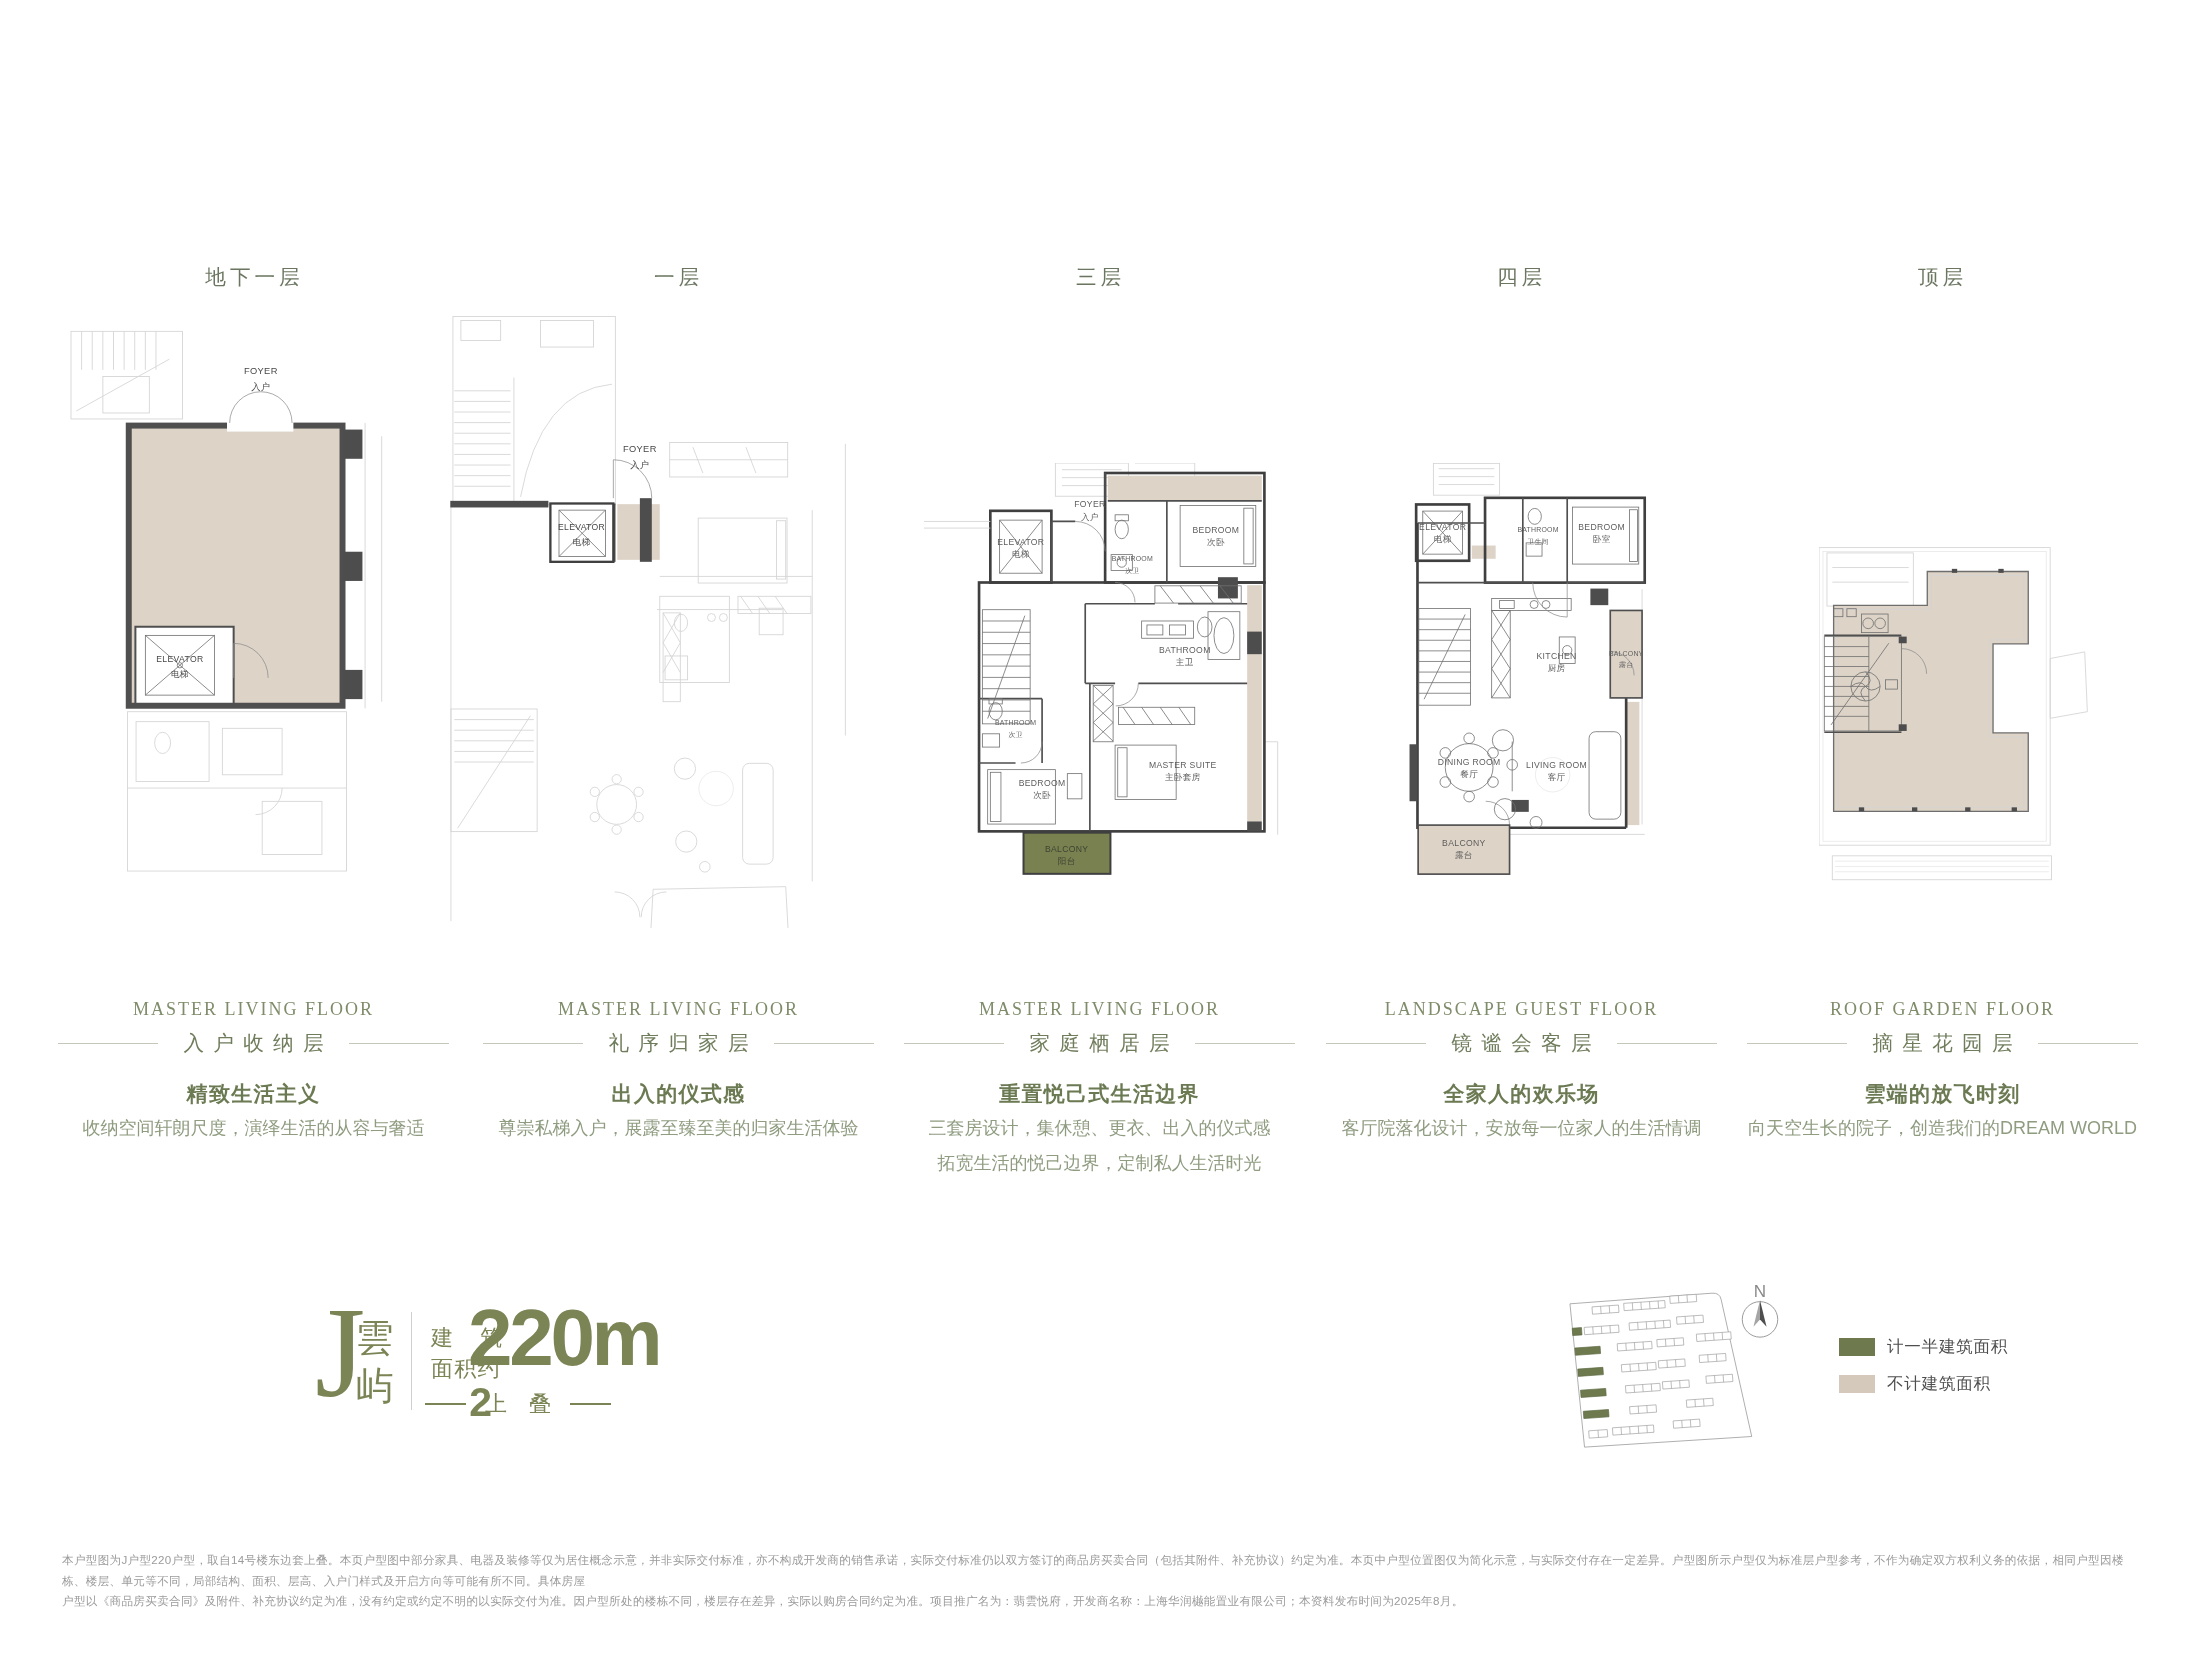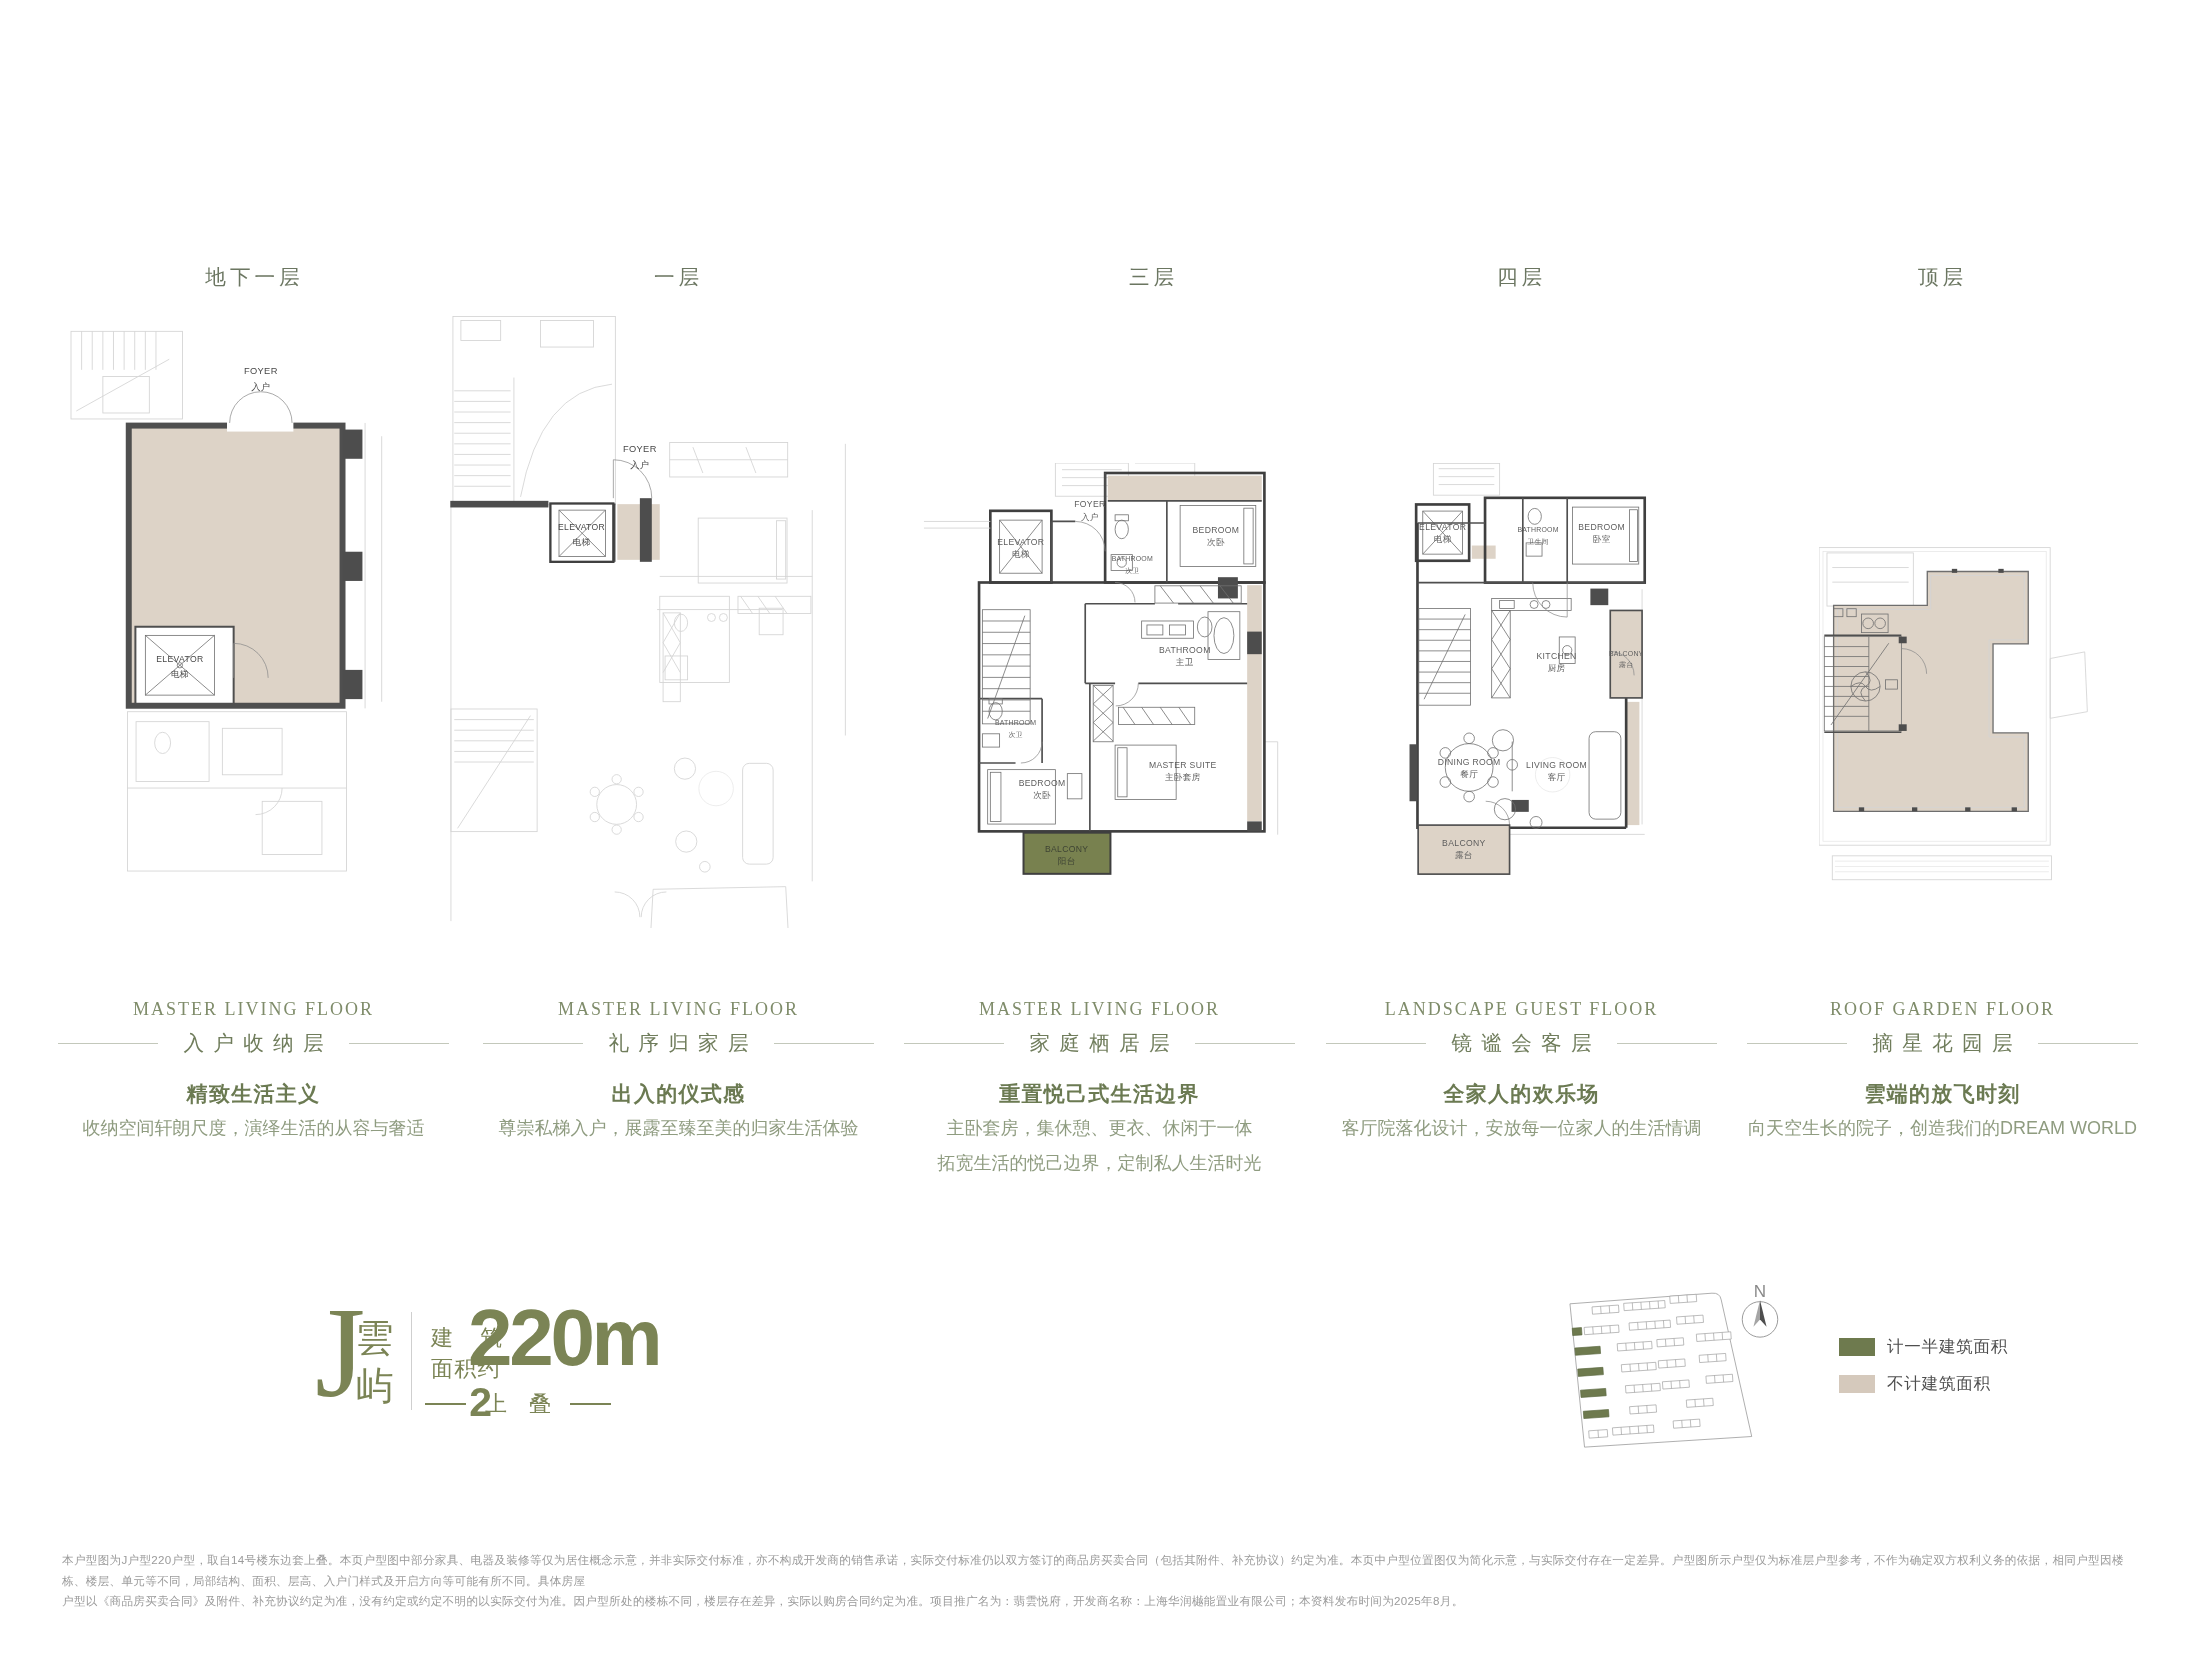--- a/index.html
+++ b/index.html
@@ -62,21 +62,21 @@
   .lbldark{fill:#474747;}
   .lblbal{fill:#3e4434;}
 </style>
 </head>
 <body>
 
 <div id="page">
 
   <div class="floor-label" style="left:155px">地下一层</div>
   <div class="floor-label" style="left:579px">一层</div>
-  <div class="floor-label" style="left:1054px">三层</div>
+  <div class="floor-label" style="left:1001px">三层</div>
   <div class="floor-label" style="left:1422px">四层</div>
   <div class="floor-label" style="left:1843px">顶层</div>
 
   <svg class="plan" style="left:63px;top:330px" width="332" height="551" viewBox="0 0 500 830">
     <g>
       <rect x="12" y="2" width="168" height="132" class="faint"></rect>
       <path class="faint" d="M28,2 V60 M44,2 V60 M60,2 V60 M76,2 V60 M92,2 V60 M108,2 V60 M124,2 V60 M140,2 V60"></path>
       <rect x="60" y="70" width="70" height="55" class="faint"></rect>
       <path class="faint" d="M20,122 L160,44"></path>
       <path class="faint" d="M455,140 V570 M480,160 V560"></path>
@@ -373,21 +373,21 @@
     <div class="cap-desc"></div>
   </div>
   <div class="caption" style="left:894px">
     <div class="cap-en">MASTER LIVING FLOOR</div>
     <div class="cap-row">
       <span class="cap-line"></span>
       <span class="cap-cn">家庭栖居层</span>
       <span class="cap-line"></span>
     </div>
     <div class="cap-head">重置悦己式生活边界</div>
-    <div class="cap-desc">主卧套房，集休憩、更衣、休闲于一体</div>
+    <div class="cap-desc">三套房设计，集休憩、更衣、出入的仪式感</div>
     <div class="cap-desc">拓宽生活的悦己边界，定制私人生活时光</div>
   </div>
   <div class="caption" style="left:1316px">
     <div class="cap-en">LANDSCAPE GUEST FLOOR</div>
     <div class="cap-row">
       <span class="cap-line"></span>
       <span class="cap-cn">镜谧会客层</span>
       <span class="cap-line"></span>
     </div>
     <div class="cap-head">全家人的欢乐场</div>

